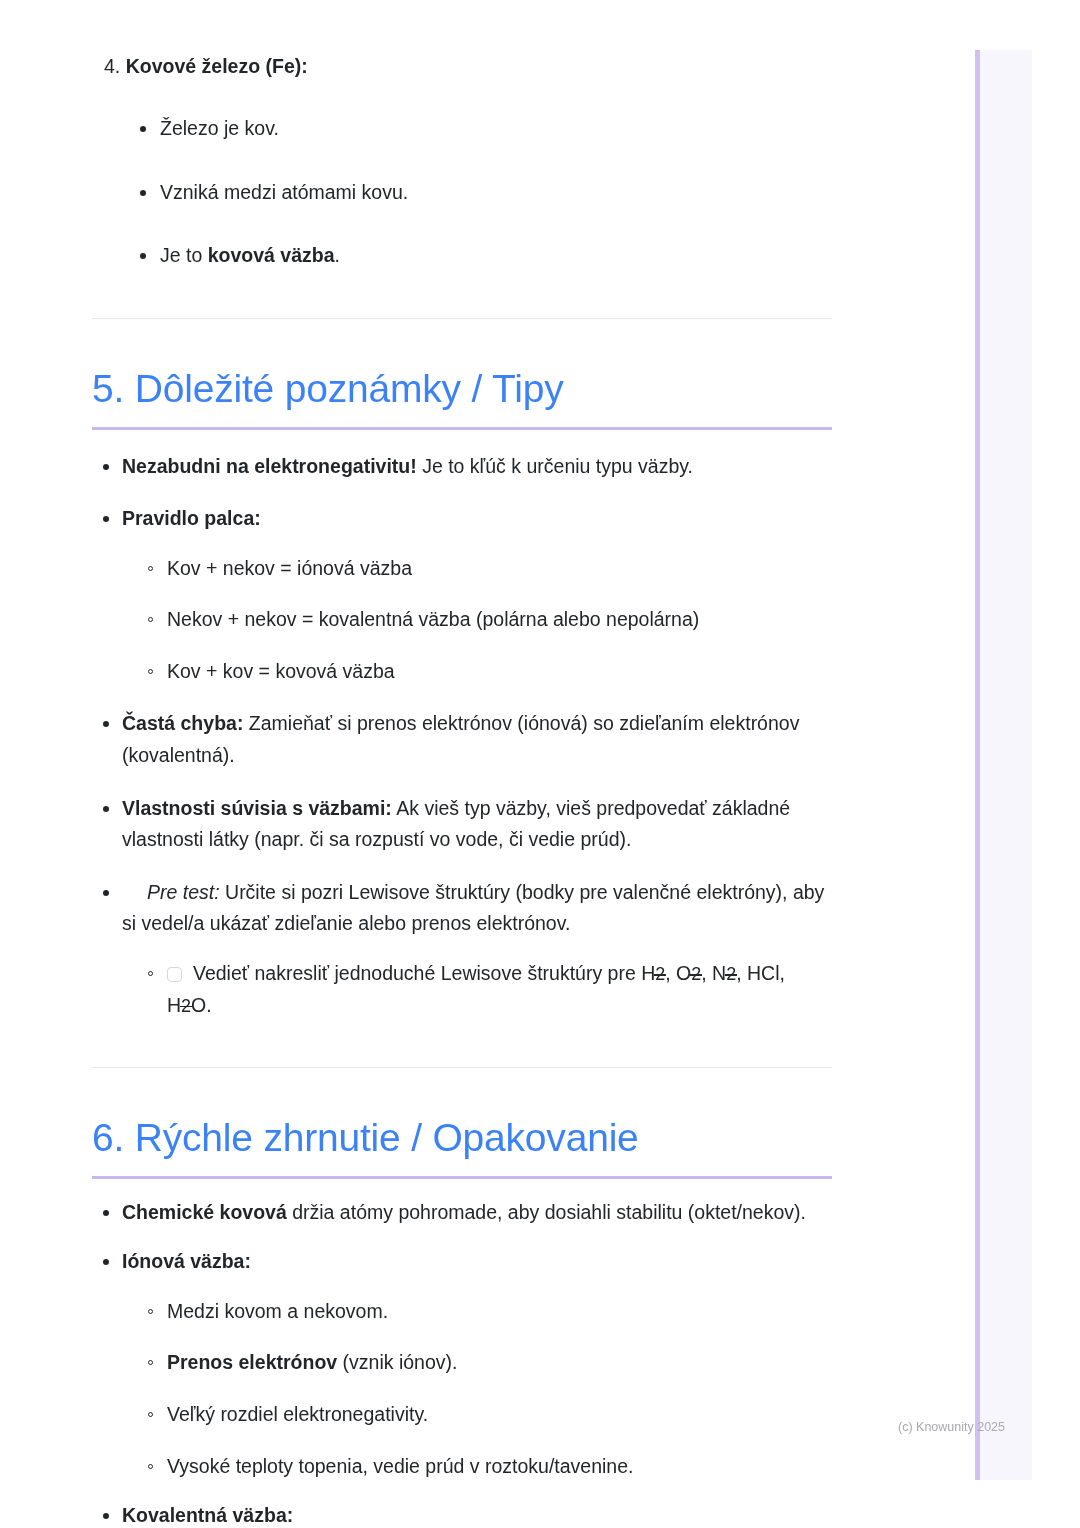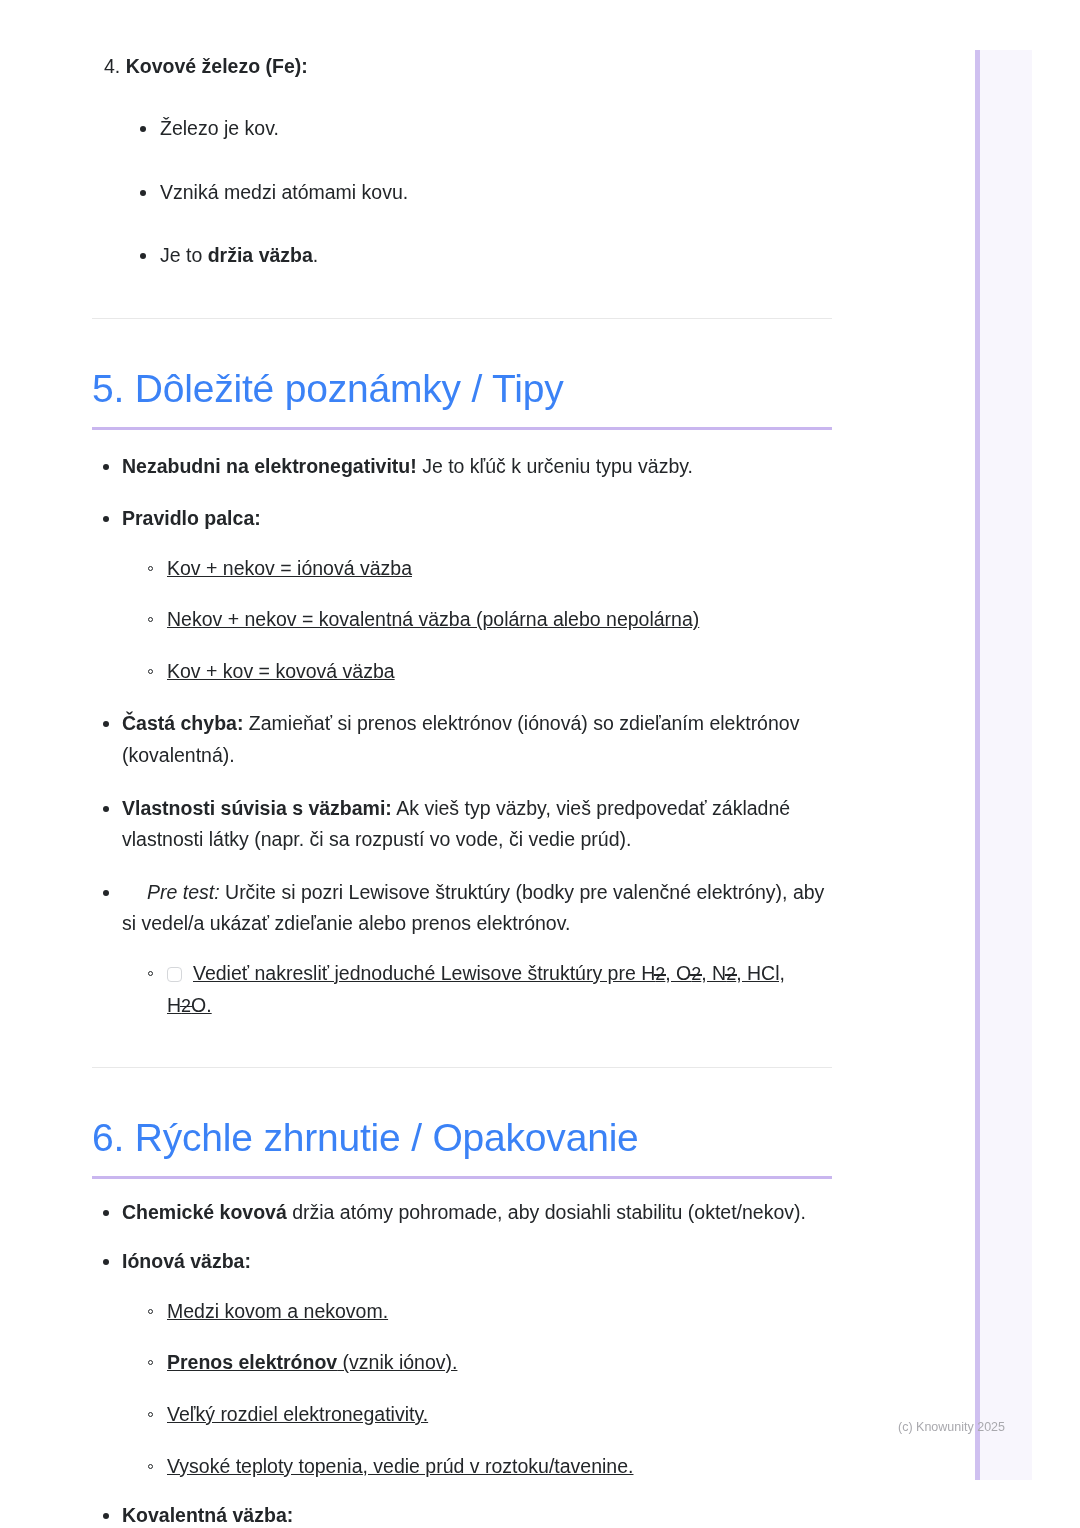--- a/index.html
+++ b/index.html
@@ -81,21 +81,20 @@
     list-style: none;
     margin: 0;
     padding: 0;
   }
   ul.lvl2 > li {
     position: relative;
     padding-left: 33px;
     font-size: 19.5px;
     line-height: 1.62;
     margin-top: 20px;
-    text-decoration: underline;
   }
   ul.lvl2 > li::before {
     content: "";
     position: absolute;
     left: 14px;
     top: 13px;
     width: 5px;
     height: 5px;
     border-radius: 50%;
     border: 1.4px solid #232629;
@@ -190,21 +189,21 @@
     </div>
 
     <ul class="lvl1 deep">
       <li>
         <span>Železo je kov.</span>
       </li>
       <li>
         <span>Vzniká medzi atómami kovu.</span>
       </li>
       <li>
-        <span>Je to </span><b>držia väzba</b><span>.</span>
+        <span>Je to </span><b>kovová väzba</b><span>.</span>
       </li>
     </ul>
 
     <div class="divider"></div>
 
     <div class="section-head">
       <h2>5. Dôležité poznámky / Tipy</h2>
       <div class="rule"></div>
     </div>
 

